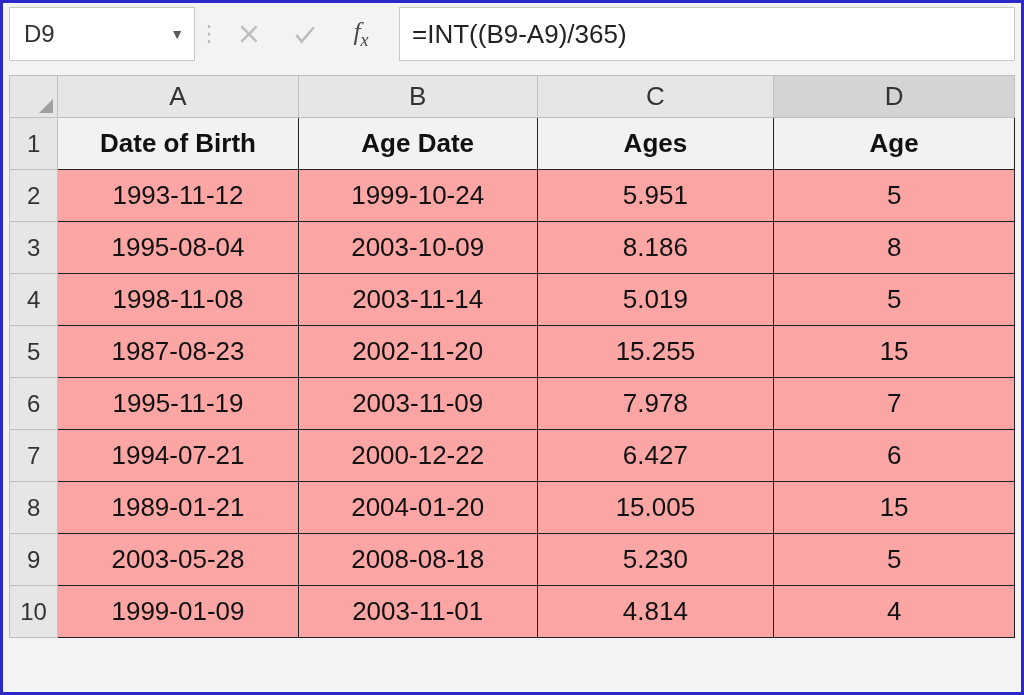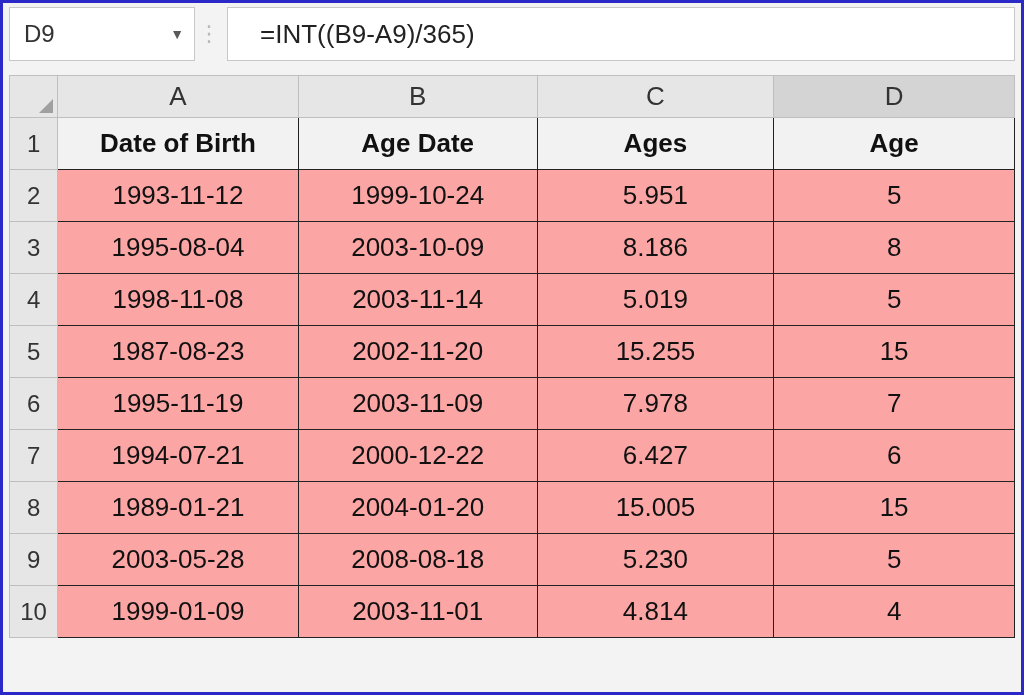--- a/index.html
+++ b/index.html
@@ -36,21 +36,21 @@
     color:#9d9d9d; font-size:28px;
   }
   .fb-btn.cancel svg, .fb-btn.enter svg { width:26px; height:26px; }
   .fx {
     font-style:italic; font-family:"Times New Roman", serif;
     font-size:26px; color:#4a4a4a;
   }
   .fx sub { font-size:18px; }
   .formula-input {
     flex:1; background:#ffffff; border:1px solid #c8c8c8; border-left:1px solid #c8c8c8;
-    display:flex; align-items:center; padding:0 32px; font-size:26px; color:#222;
+    display:flex; align-items:center; padding:0 12px; font-size:26px; color:#222;
     margin-left:6px;
   }
 
   .sheet-wrap { background:#ffffff; }
   table.sheet { border-collapse:collapse; width:100%; table-layout:fixed; }
   .sheet th, .sheet td { border:1px solid #bfbfbf; }
   .corner {
     background:#e6e6e6; width:48px; height:42px; position:relative;
   }
   .corner::after{
@@ -81,20 +81,36 @@
 </head>
 <body>
 
 <div class="inner">
   <div class="formula-bar">
     <div class="name-box">
       <span>D9</span>
       <span class="dd">▼</span>
     </div>
     <div class="sep">⋮</div>
+    <div class="btn-group">
+      <div class="fb-btn cancel">
+        <svg viewBox="0 0 24 24" fill="none" stroke="#bdbdbd" stroke-width="2.2">
+          <line x1="5" y1="5" x2="19" y2="19"></line>
+            <line x1="19" y1="5" x2="5" y2="19"></line>
+        </svg>
+      </div>
+      <div class="fb-btn enter">
+        <svg viewBox="0 0 24 24" fill="none" stroke="#bdbdbd" stroke-width="2.4">
+          <polyline points="4,13 9,19 20,6"></polyline>
+        </svg>
+      </div>
+      <div class="fb-btn">
+        <span class="fx">f<sub>x</sub></span>
+      </div>
+    </div>
     <div class="formula-input">
       <span>=INT((B9-A9)/365)</span>
     </div>
   </div>
 
   <div class="sheet-wrap">
     <table class="sheet">
       <colgroup>
         <col style="width:48px">
         <col class="cA">

